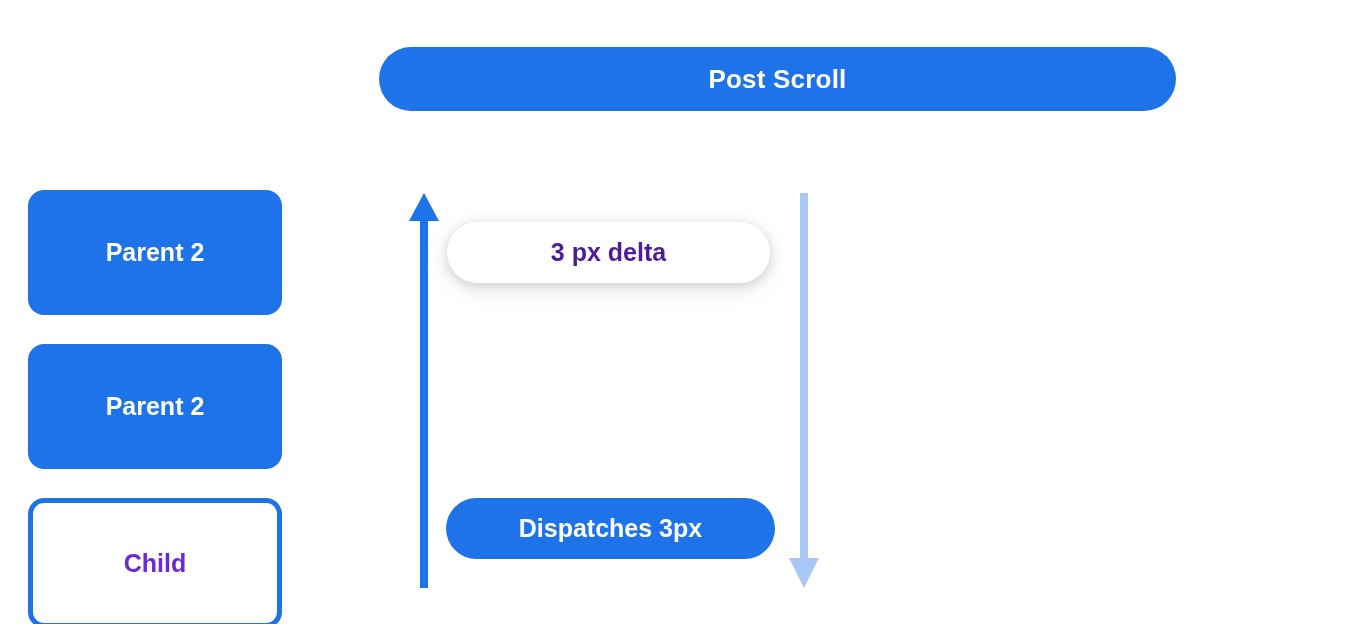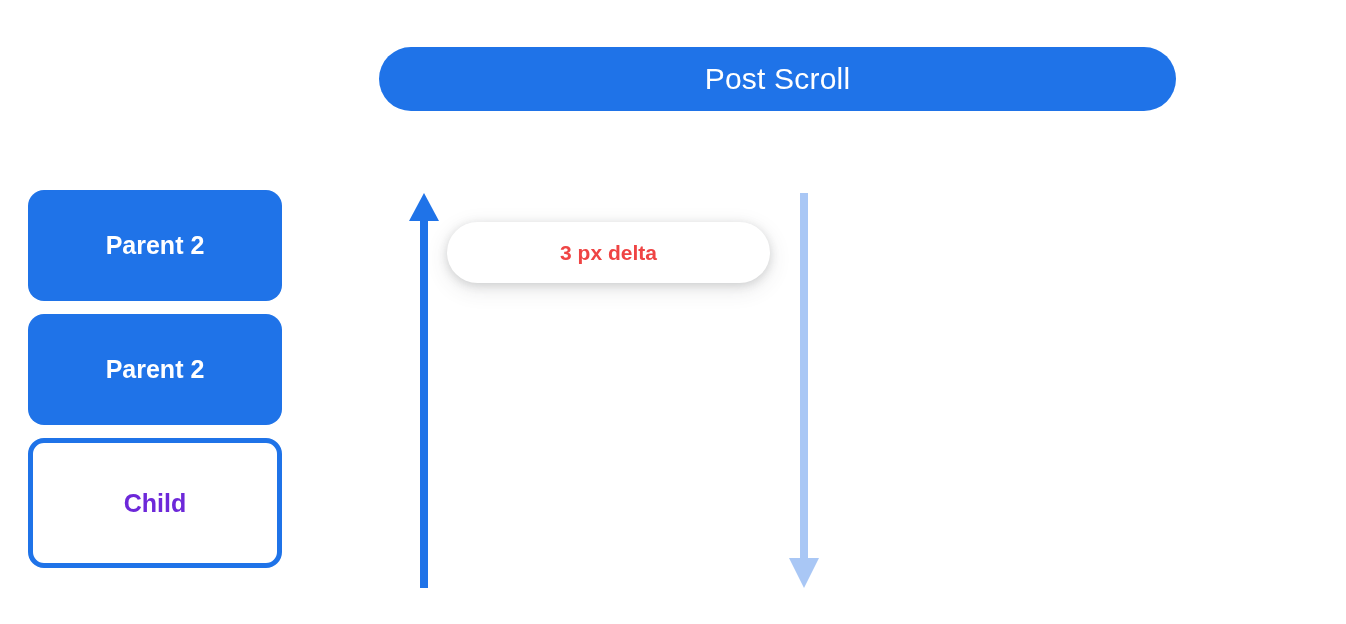--- a/index.html
+++ b/index.html
@@ -29,41 +29,41 @@
     width: 797px;
     height: 64px;
     background: #1f73e8;
     border-radius: 32px;
     display: flex;
     align-items: center;
     justify-content: center;
   }
   .header-pill .label {
     color: #ffffff;
-    font-size: 30px;
-    font-weight: normal;
+    font-size: 26px;
+    font-weight: bold;
     letter-spacing: 0.2px;
   }
 
   
   .node-stack {
     position: absolute;
     left: 28px;
     top: 190px;
     width: 254px;
   }
   .node-box {
     width: 254px;
-    height: 111px;
+    height: 125px;
     border-radius: 16px;
     display: flex;
     align-items: center;
     justify-content: center;
     box-sizing: border-box;
-    margin-bottom: 13px;
+    margin-bottom: 29px;
   }
   .node-box:last-child { margin-bottom: 0; }
 
   .node-box.filled {
     background: #1f73e8;
     border: none;
   }
   .node-box.filled .label {
     color: #ffffff;
     font-size: 25px;
@@ -104,22 +104,22 @@
     height: 61px;
     background: #ffffff;
     border-radius: 31px;
     display: flex;
     align-items: center;
     justify-content: center;
     box-shadow: 0 2px 10px rgba(60,64,67,0.18),
                 0 6px 22px rgba(60,64,67,0.13);
   }
   .delta-pill .label {
-    color: #ef4444;
-    font-size: 21px;
+    color: #4c1d95;
+    font-size: 25px;
     font-weight: bold;
   }
 
   .dispatch-pill {
     position: absolute;
     left: 446px;
     top: 498px;
     width: 329px;
     height: 61px;
     background: #1f73e8;
@@ -166,14 +166,17 @@
 
   <svg class="arrow arrow-down" width="36" height="395" viewBox="0 0 36 395">
     <rect x="14" y="0" width="8" height="368" fill="#a9c7f5"></rect>
     <polygon points="18,395 3,365 33,365" fill="#a9c7f5"></polygon>
   </svg>
 
   <div class="delta-pill">
     <span class="label">3 px delta</span>
   </div>
 
+  <div class="dispatch-pill">
+    <span class="label">Dispatches 3px</span>
+  </div>
 
 </div>
 
 </body></html>

